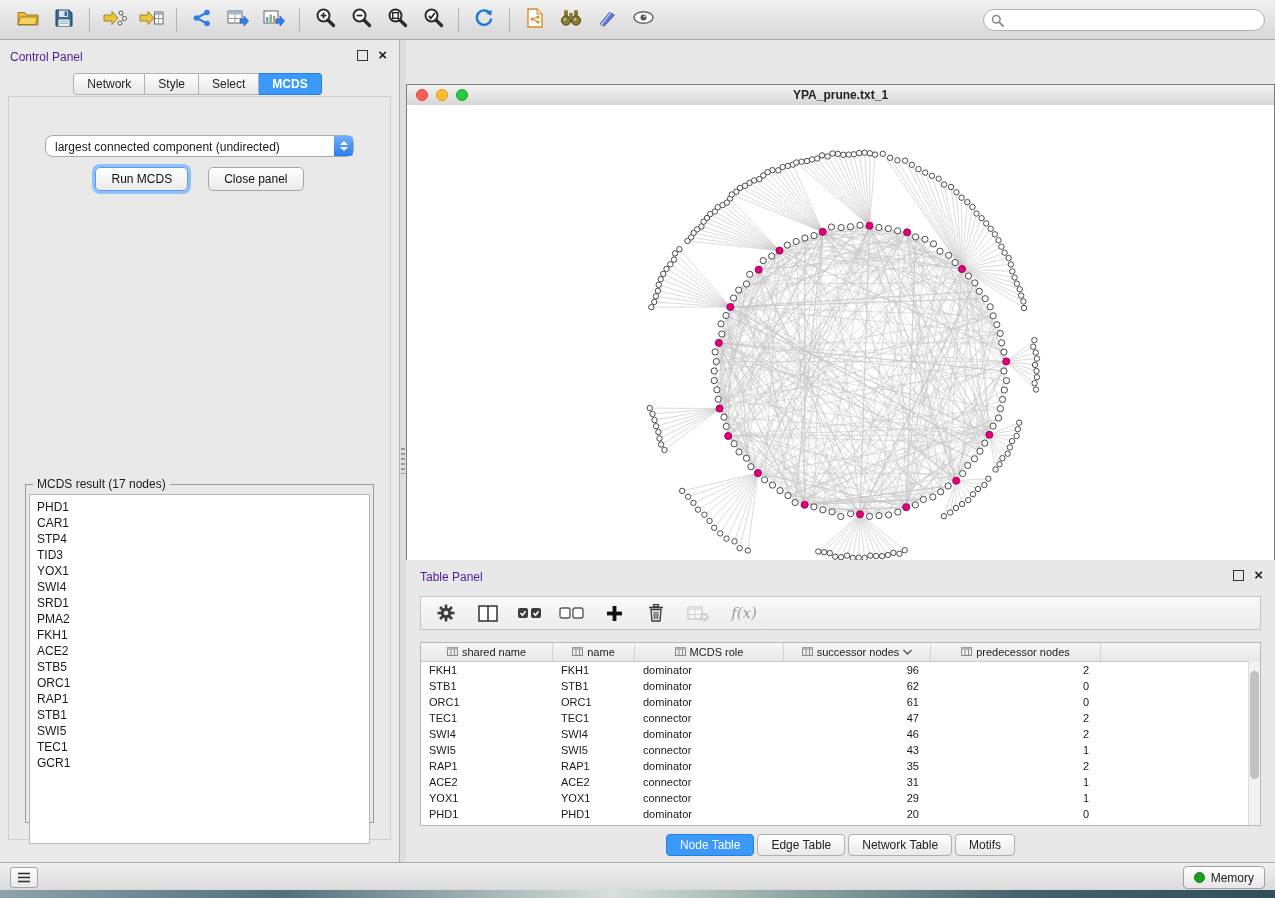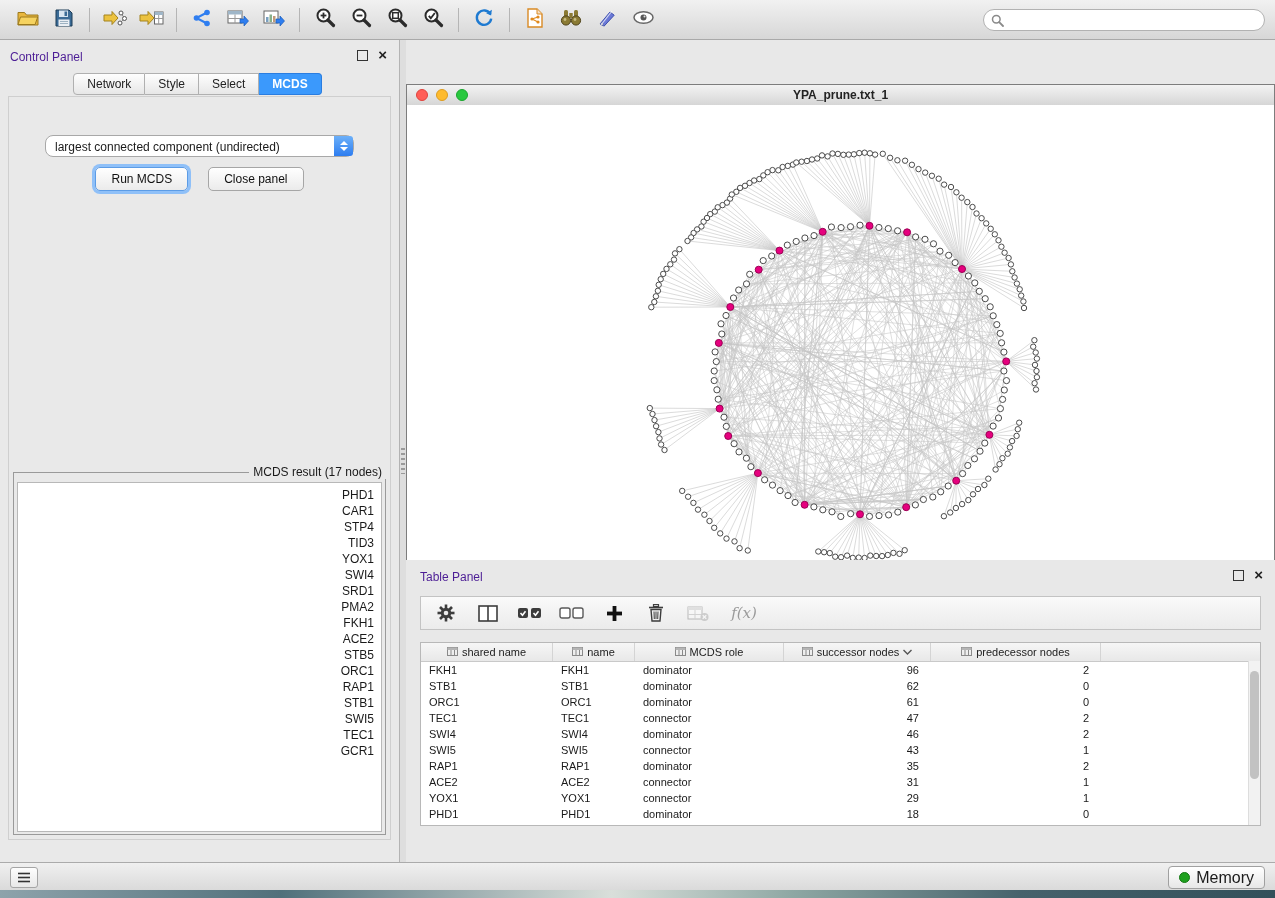--- a/index.html
+++ b/index.html
@@ -42,22 +42,22 @@
   .dd-stepper{position:absolute;right:0;top:0;bottom:0;width:19px;
     background:linear-gradient(#6cb0f9,#2d7df0);border-radius:0 3px 3px 0;
     display:flex;flex-direction:column;align-items:center;justify-content:center;gap:2px;}
   .dd-stepper i{width:0;height:0;border-left:4px solid transparent;border-right:4px solid transparent;}
   .dd-up{border-bottom:4px solid #fff;}
   .dd-down{border-top:4px solid #fff;}
   .cp-buttons{position:absolute;top:70px;left:0;right:0;display:flex;justify-content:center;gap:20px;}
   .btn{font-size:12px;padding:4px 15px;background:linear-gradient(#ffffff,#ebebeb);
     border:1px solid #a6a6a6;border-radius:5px;color:#111;}
   .btn.focused{box-shadow:0 0 0 3px #8fc0f8;border-color:#5c9ce6;}
-  fieldset.mcds{position:absolute;left:4px;right:4px;top:368px;bottom:4px;margin:0;
-    border:1px solid #9a9a9a;padding:3px;background:#e9e9e9;text-align:right;}
+  fieldset.mcds{position:absolute;left:4px;right:4px;top:368px;bottom:4px;margin:12px;
+    border:1px solid #9a9a9a;padding:3px;background:#e9e9e9;}
   fieldset.mcds legend{font-size:12px;padding:0 4px;margin-left:4px;}
   .mcds-list{background:#fff;border:1px solid #b8b8b8;height:340px;overflow:hidden;
     padding:4px 7px;font-size:12px;line-height:16px;}
 
   
   .splitter{position:absolute;left:400px;top:40px;width:6px;height:822px;background:#dedede;}
   .grip{position:absolute;left:1px;top:408px;width:4px;height:26px;
     background:repeating-linear-gradient(#9a9a9a 0 2px,transparent 2px 5px);}
 
   
@@ -99,21 +99,21 @@
     border:1px solid #afafaf;border-radius:4px;color:#222;}
   .tp-tab.active{background:#3b99fc;color:#fff;border-color:#2a7de0;}
 
   
   .status-bar{position:absolute;left:0;right:0;top:862px;height:28px;
     background:linear-gradient(#f0f0f0,#dadada);border-top:1px solid #ababab;box-sizing:border-box;}
   .list-btn{position:absolute;left:10px;top:4px;width:26px;height:19px;border:1px solid #a5a5a5;
     border-radius:3px;background:linear-gradient(#fdfdfd,#e8e8e8);display:flex;align-items:center;justify-content:center;}
   .mem-btn{position:absolute;right:10px;top:3px;height:21px;border:1px solid #a0a0a0;border-radius:4px;
     background:linear-gradient(#ffffff,#e7e7e7);display:flex;align-items:center;gap:6px;
-    padding:0 10px;font-size:16px;}
+    padding:0 10px;font-size:12px;}
   .mem-dot{width:11px;height:11px;border-radius:50%;background:#1ea01e;border:1px solid #137713;box-sizing:border-box;}
 
   .wallpaper{position:absolute;left:0;right:0;top:890px;height:8px;
     background:linear-gradient(90deg,#8ea3ab,#51707b 22%,#d9dfda 48%,#8fa8a4 62%,#46626c 80%,#32505a);}
 </style>
 </head>
 <body>
 
 <div class="app">
 
@@ -773,29 +773,35 @@
             <div class="td">YOX1</div>
             <div class="td">connector</div>
             <div class="td num">29</div>
             <div class="td num">1</div>
             <div class="td"></div>
           </div>
           <div class="trow" style="grid-template-columns: 132px 82px 149px 147px 170px 1fr;">
             <div class="td">PHD1</div>
             <div class="td">PHD1</div>
             <div class="td">dominator</div>
-            <div class="td num">18</div>
+            <div class="td num">20</div>
             <div class="td num">0</div>
             <div class="td"></div>
           </div>
         </div>
       <div class="vscroll">
           <div class="vthumb"></div>
         </div>
     </div>
+    <div class="tp-tabs" id="tp-tabs">
+        <button class="tp-tab active">Node Table</button>
+        <button class="tp-tab">Edge Table</button>
+        <button class="tp-tab">Network Table</button>
+        <button class="tp-tab">Motifs</button>
+      </div>
   </div>
 
   <div class="status-bar">
     <span class="list-btn">
         <svg width="14" height="11" viewBox="0 0 14 11">
           <g stroke="#333" stroke-width="1.6">
             <line x1="1" y1="1.5" x2="13" y2="1.5"></line>
             <line x1="1" y1="5.5" x2="13" y2="5.5"></line>
             <line x1="1" y1="9.5" x2="13" y2="9.5"></line>
           </g>

